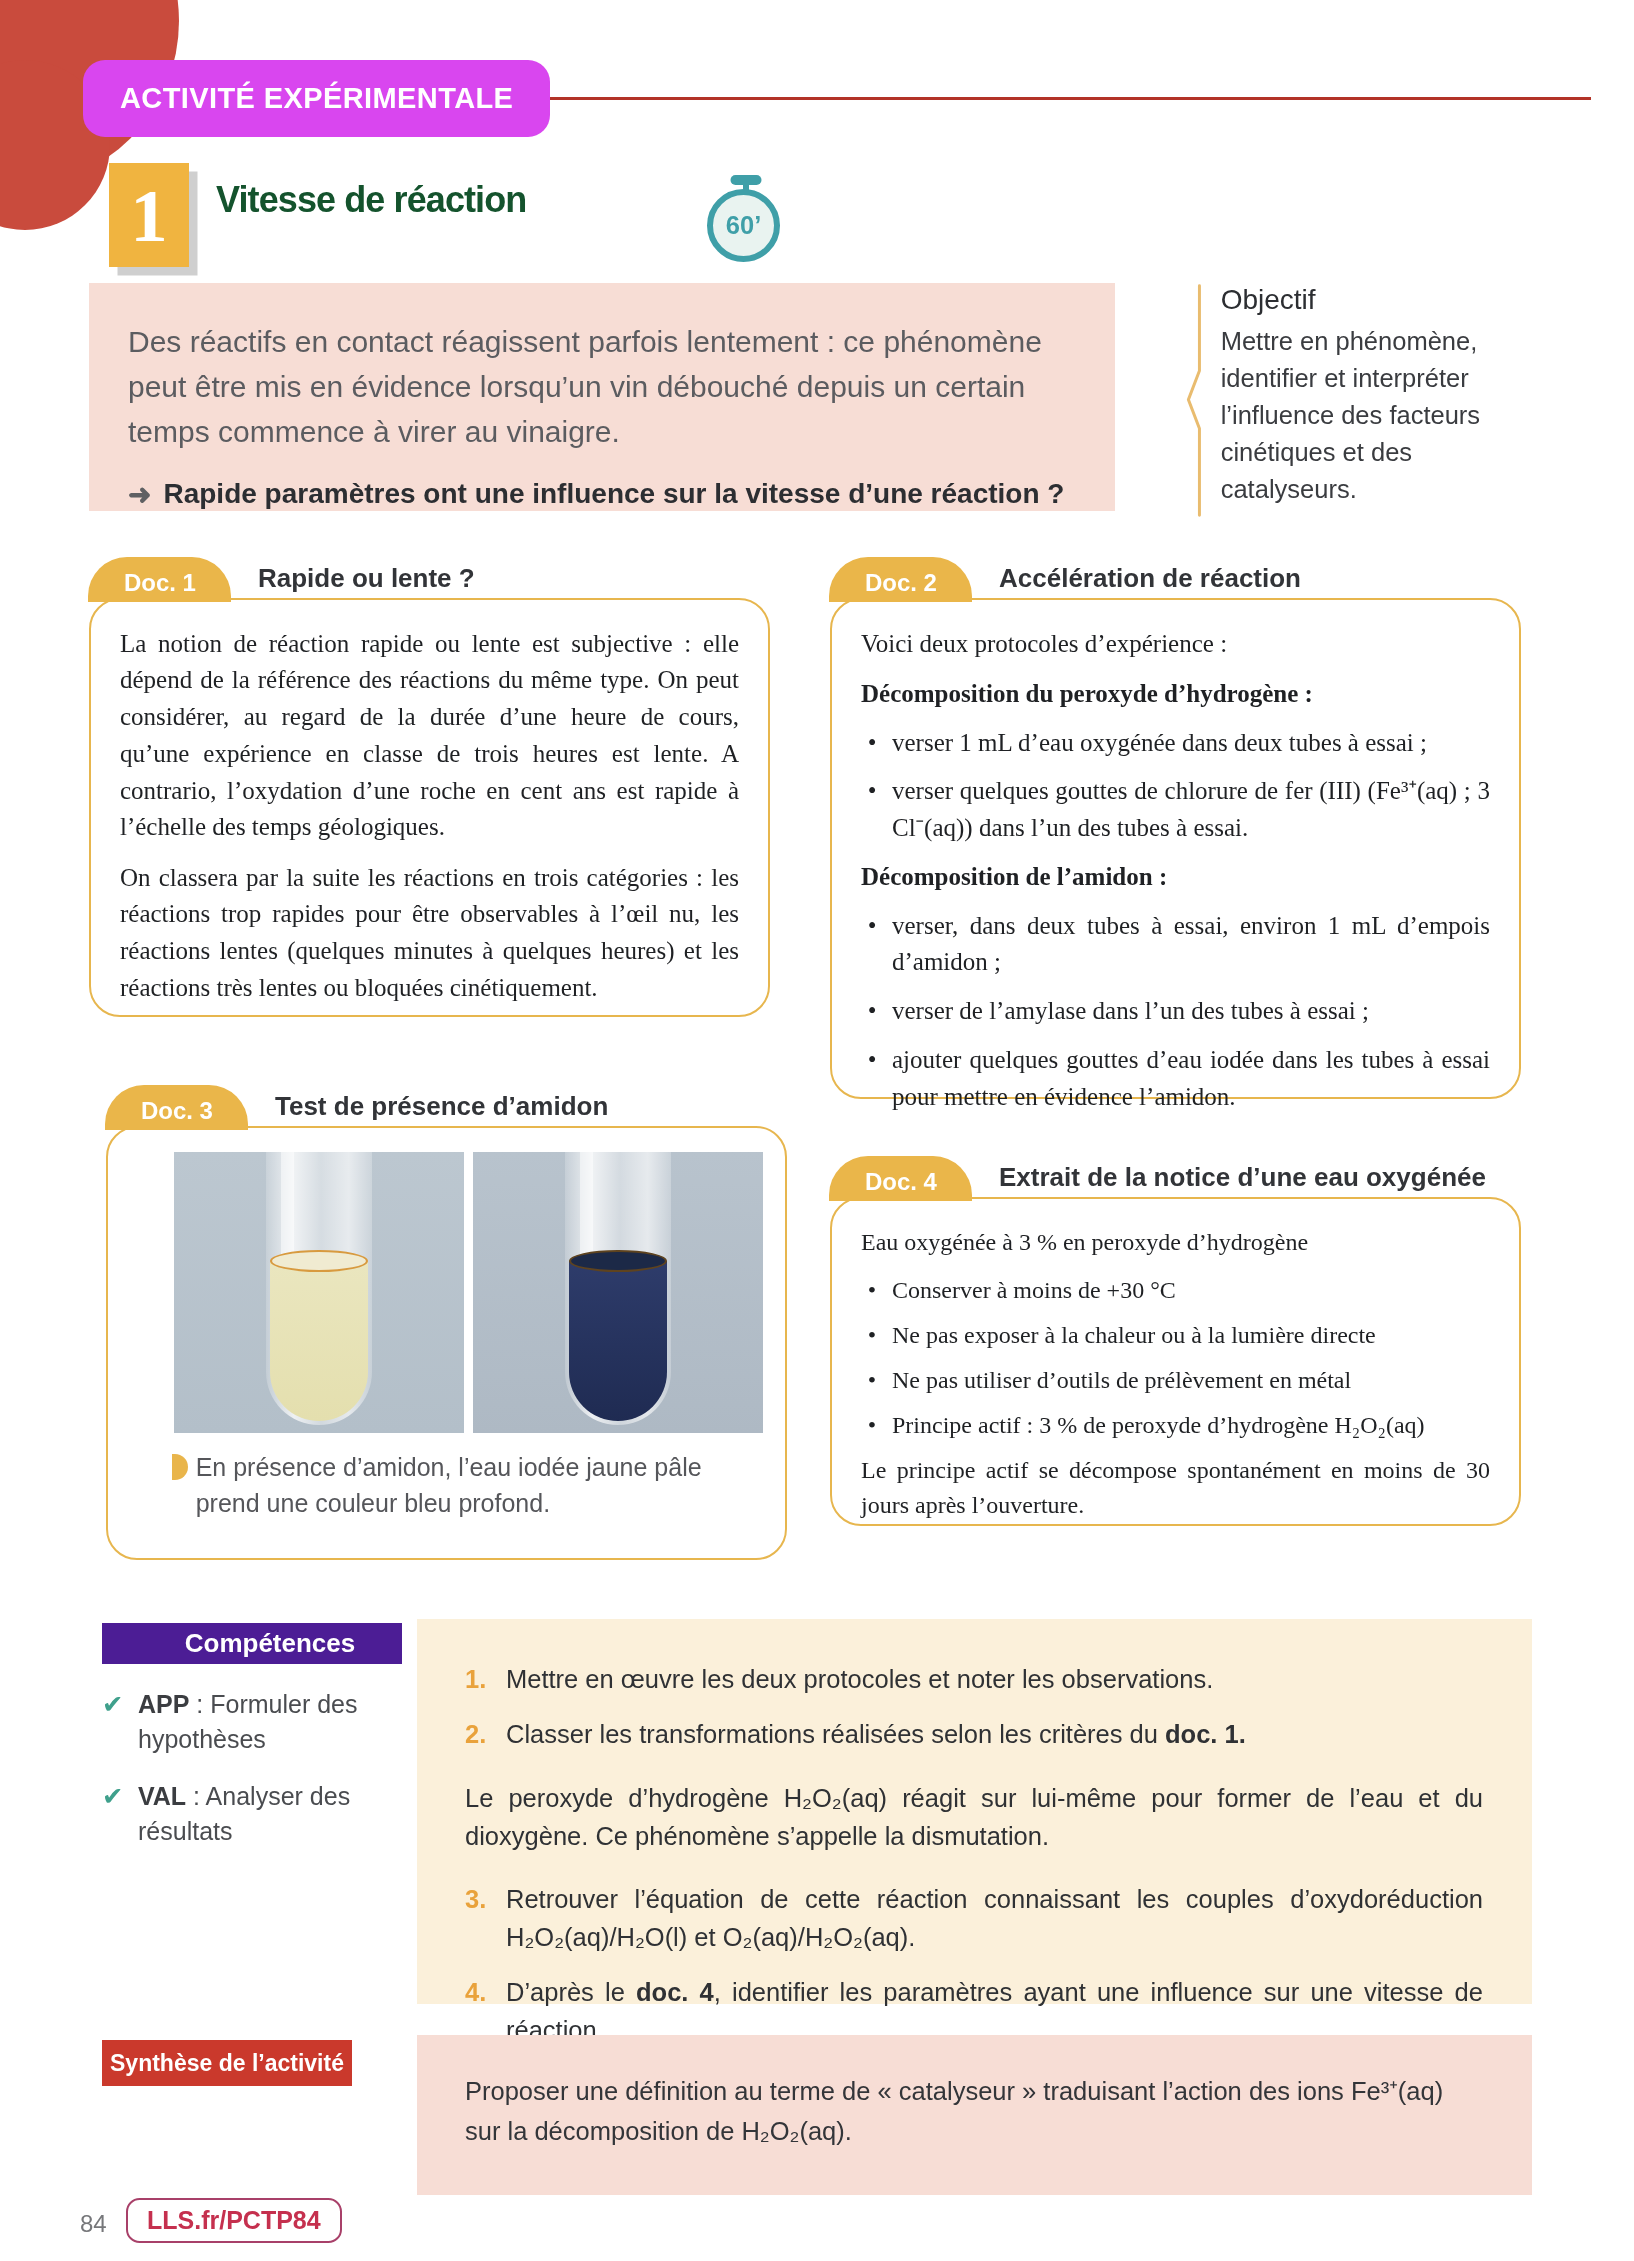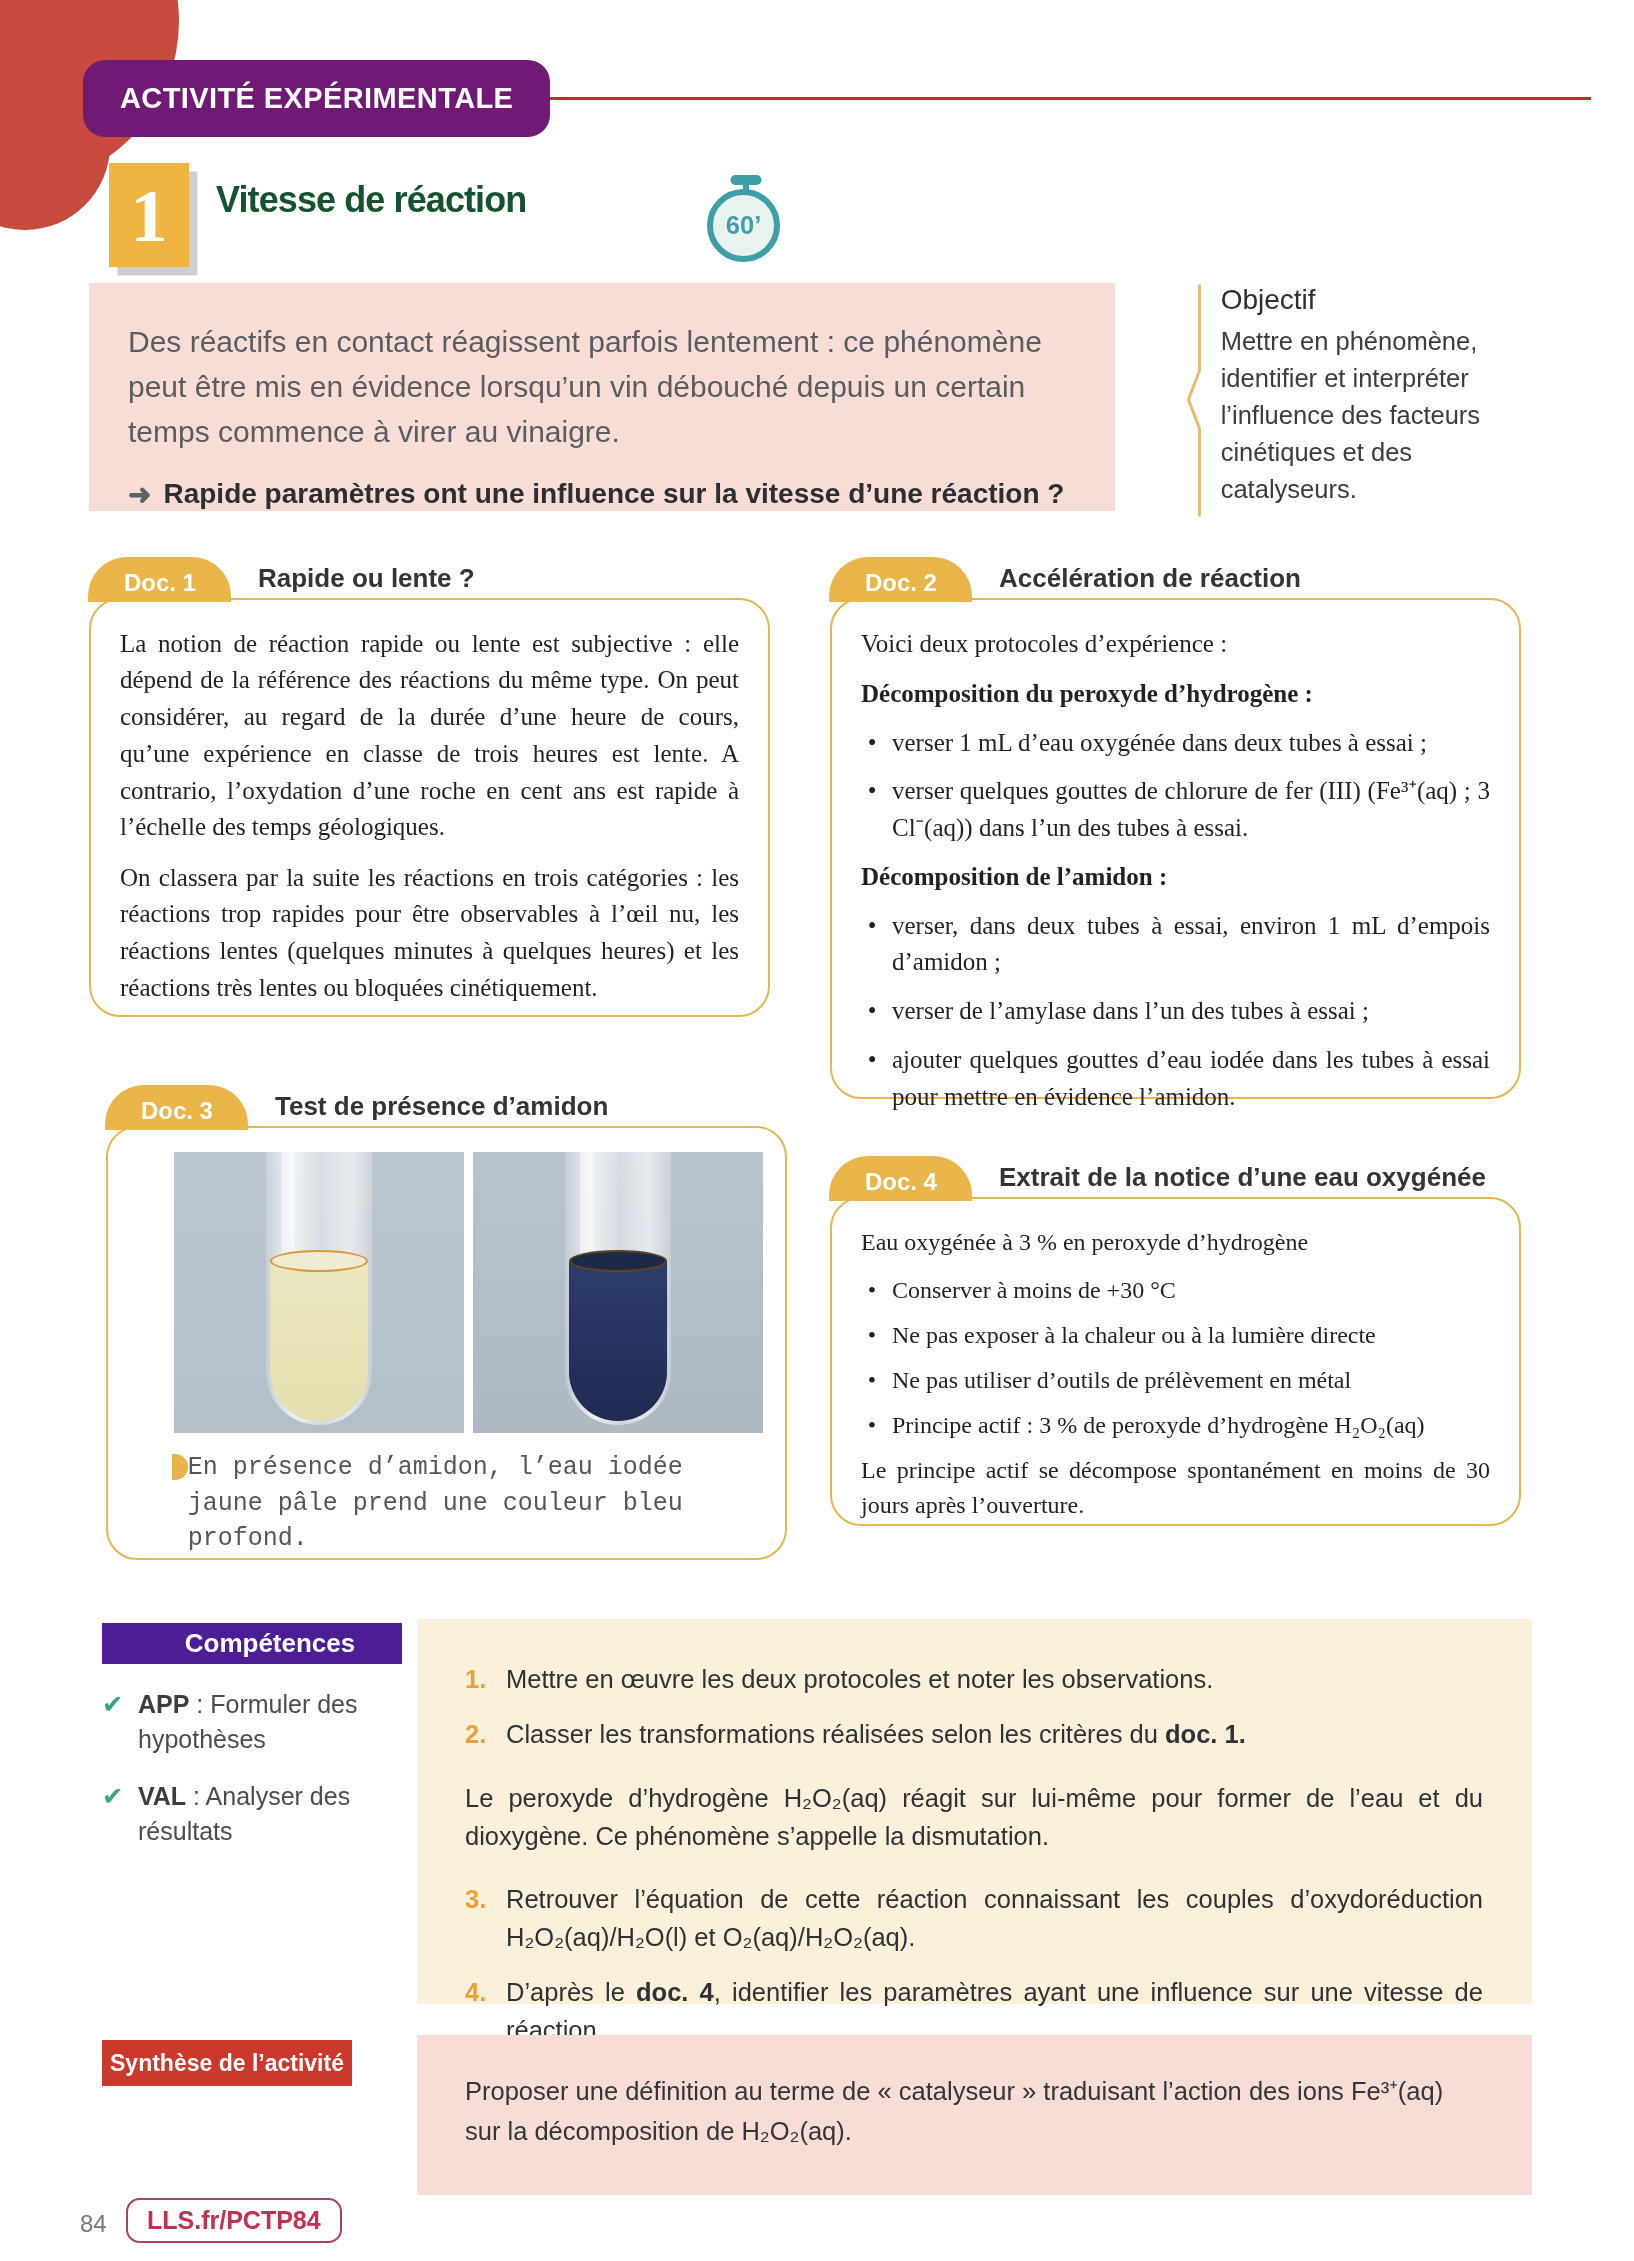--- a/index.html
+++ b/index.html
@@ -6,21 +6,21 @@
   .page{
     position:relative;width:1635px;height:2261px;background:#ffffff;overflow:hidden;
     font-family:"Liberation Sans", sans-serif;color:#2c2e32;
   }
   
   .blob1{position:absolute;left:-153px;top:-145px;width:332px;height:332px;border-radius:50%;background:#c94b3d;}
   .blob2{position:absolute;left:-60px;top:60px;width:170px;height:170px;border-radius:50%;background:#c94b3d;}
   
   .banner-row{position:absolute;left:83px;right:44px;top:60px;height:77px;display:flex;align-items:center;z-index:2;}
   .activity-banner{
-    height:77px;background:#701a75;border-radius:22px;display:flex;align-items:center;
+    height:77px;background:#d946ef;border-radius:22px;display:flex;align-items:center;
     padding:0 37px;color:#ffffff;font-weight:700;font-size:29px;letter-spacing:0.4px;white-space:nowrap;
   }
   .banner-rule{flex:1;height:3.4px;background:#b23327;}
   
   .num-square{
     position:absolute;left:109px;top:163px;width:80px;height:104px;background:#f0b440;
     box-shadow:8.5px 8.5px 0 #cfcfcf;display:flex;align-items:center;justify-content:center;
   }
   .num-square span{font-family:"Liberation Serif", serif;font-weight:700;font-size:75px;color:#ffffff;line-height:1;}
   .page-title{position:absolute;left:216px;top:179px;font-size:36px;font-weight:700;color:#14532d;letter-spacing:-0.9px;}
@@ -71,21 +71,21 @@
     position:absolute;inset:0;border-radius:0 0 53px 53px;
     background:linear-gradient(90deg,rgba(255,255,255,.20) 0%,rgba(255,255,255,.78) 26%,rgba(255,255,255,.40) 52%,rgba(255,255,255,.66) 78%,rgba(255,255,255,.25) 100%);
   }
   .tube-glass::after{content:"";position:absolute;left:15.3px;top:0;bottom:29px;width:12.8px;background:rgba(255,255,255,.5);border-radius:8.5px;}
   .tube-liquid{position:absolute;left:4.3px;right:4.3px;bottom:4.3px;height:160px;border-radius:0 0 49px 49px;}
   .liquid-a{background:linear-gradient(180deg,#eae6bf,#e4dfae);}
   .liquid-b{background:linear-gradient(180deg,#2e3c6b,#1f2b52);}
   .tube-liquid::before{content:"";position:absolute;left:0;right:0;top:-10.2px;height:22px;border-radius:50%;box-sizing:border-box;}
   .liquid-a::before{background:#f0ebd1;border:2.6px solid #d89a3f;}
   .liquid-b::before{background:#1c2947;border:2.6px solid #5e431f;}
-  .caption-row{display:flex;gap:0;padding:17px 24px 0 20.4px;font-family:Liberation Mono, monospace;}
+  .caption-row{display:flex;gap:8px;padding:17px 24px 0 20.4px;font-family:Liberation Sans, sans-serif;}
   .caption-marker{flex:none;width:15.3px;height:25.5px;border-radius:0 13.6px 13.6px 0;background:#e9b54b;margin-top:4.3px;}
   .doc-caption{font-size:25px;line-height:1.42;color:#55565a;max-width:562px;text-align:left;}
   
   .competences-title{
     position:absolute;left:102px;top:1623px;width:264px;height:41px;background:#4c1d95;color:#ffffff;
     font-weight:700;font-size:26px;display:flex;align-items:center;justify-content:center;padding-left:36px;
   }
   .competences-items{position:absolute;left:102px;top:1687px;width:294px;}
   .comp-item{position:relative;padding-left:36px;margin-bottom:22px;font-size:25px;line-height:1.4;color:#4a4c50;}
   .check-icon{position:absolute;left:0;top:0;color:#3fa08c;font-size:25.5px;}

